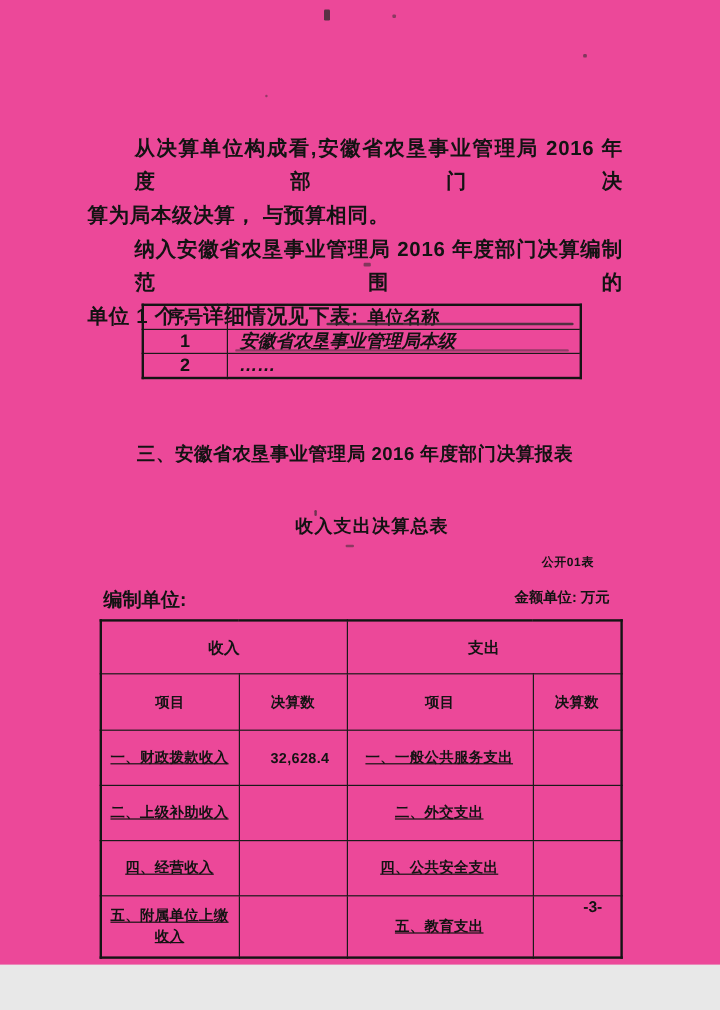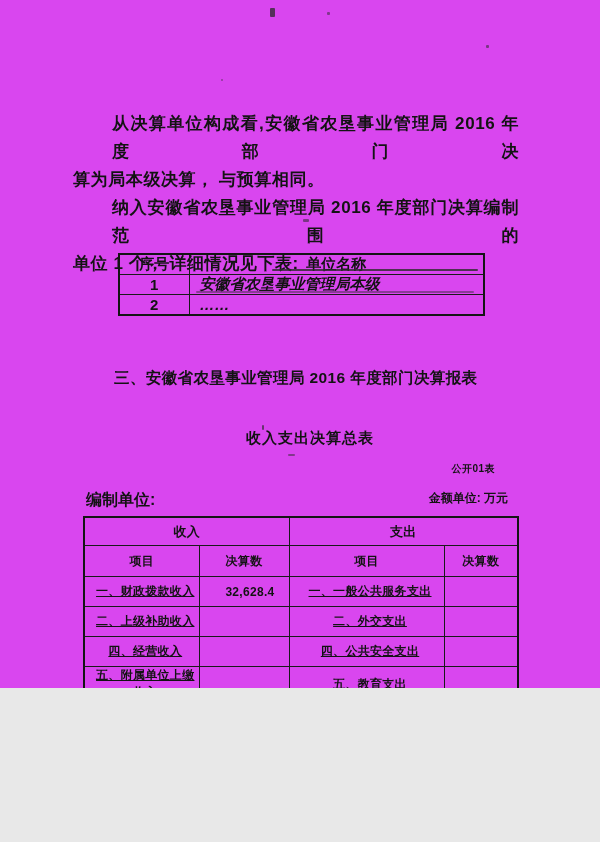--- a/index.html
+++ b/index.html
@@ -1,18 +1,18 @@
 <!DOCTYPE html>
 <html><head>
 <meta charset="utf-8">
 <style>
   html,body{margin:0;padding:0;background:#e8e8e8;}
   .page{
-    position:relative;width:600px;height:688px;margin:0 auto;
-    background:#d946ef;color:#131313;overflow:hidden;
+    position:relative;width:600px;height:804px;margin:0 auto;
+    background:#ec4899;color:#131313;overflow:hidden;
     font-family:"Liberation Sans","DejaVu Sans",sans-serif;
     font-weight:700;
   }
   
   .intro{
     position:absolute;left:73px;top:110px;width:446px;
     font-size:17px;line-height:28px;letter-spacing:.6px;
   }
   .intro .line{white-space:nowrap;}
   .intro .fill{white-space:normal;text-align:justify;text-align-last:justify;}
@@ -44,21 +44,21 @@
   }
   .prep-label{position:absolute;left:86px;top:490px;font-size:16px;}
   .unit-label{position:absolute;right:92px;top:490px;font-size:12px;}
   
   .budget-table{
     position:absolute;left:83px;top:516px;width:434px;
     font-size:12px;font-weight:700;border:2.2px solid #141414;
   }
   .budget-table td{
     border:1.6px solid #1a1a1a;vertical-align:middle;
-    padding:0;overflow:hidden;letter-spacing:.3px;
+    padding:8px;overflow:hidden;letter-spacing:.3px;
   }
   .budget-table tr.h1 td{height:27px;text-align:center;font-size:13px;}
   .budget-table tr.h2 td{height:30px;text-align:center;}
   .budget-table tr.data td{height:29px;}
   .budget-table td.item{text-align:center;padding-left:7px;text-decoration:underline;}
   .budget-table td.amount{text-align:right;padding-right:14px;}
   .page-number{
     position:absolute;left:486px;top:748px;font-size:13px;letter-spacing:0;
   }
   

